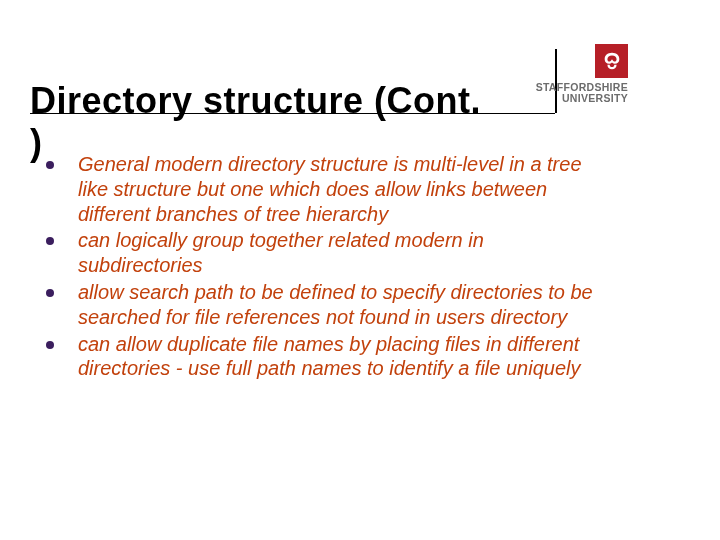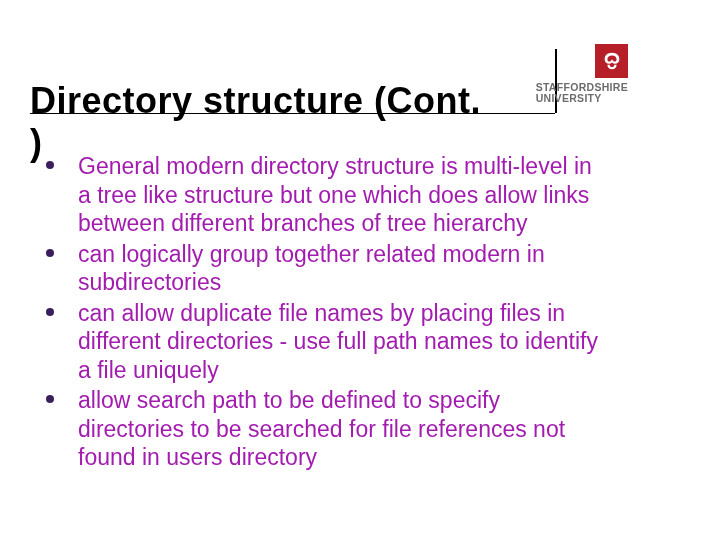--- a/index.html
+++ b/index.html
@@ -66,21 +66,21 @@
     justify-content: center;
   }
   .logo .knot-svg {
     width: 22px;
     height: 22px;
   }
   .logo .text-block {
     position: absolute;
     top: 38px;
     right: 0;
-    text-align: left;
+    text-align: right;
     line-height: 1.0;
   }
   .logo .uni-name {
     font-size: 10.5px;
     font-weight: bold;
     color: #6c6c6c;
     letter-spacing: 0.3px;
   }
   .content {
     position: absolute;
@@ -89,24 +89,25 @@
     right: 65px;
   }
   .bullet-list {
     list-style: none;
     margin: 0;
     padding: 0;
   }
   .bullet-list li {
     position: relative;
     padding-left: 38px;
-    font-size: 23px;
-    color: #a21caf;
+    font-size: 20px;
+    color: #c2410c;
     line-height: 1.24;
     margin-bottom: 2px;
+    font-style: italic;
   }
   .bullet-list li::before {
     content: "";
     position: absolute;
     left: 6px;
     top: 9px;
     width: 8px;
     height: 8px;
     border-radius: 50%;
     background: #3b1e5e;
@@ -133,18 +134,18 @@
     <div class="text-block">
       <div class="uni-name">STAFFORDSHIRE</div>
       <div class="uni-name">UNIVERSITY</div>
     </div>
   </div>
 
   <div class="content">
     <ul class="bullet-list">
       <li>General modern directory structure is multi-level in a tree like structure but one which does allow links between different branches of tree hierarchy</li>
       <li>can logically group together related modern in subdirectories</li>
+      <li>allow search path to be defined to specify directories to be searched for file references not found in users directory</li>
       <li>can allow duplicate file names by placing files in different directories - use full path names to identify a file uniquely</li>
-      <li>allow search path to be defined to specify directories to be searched for file references not found in users directory</li>
     </ul>
   </div>
 
 </div>
 
 </body></html>

